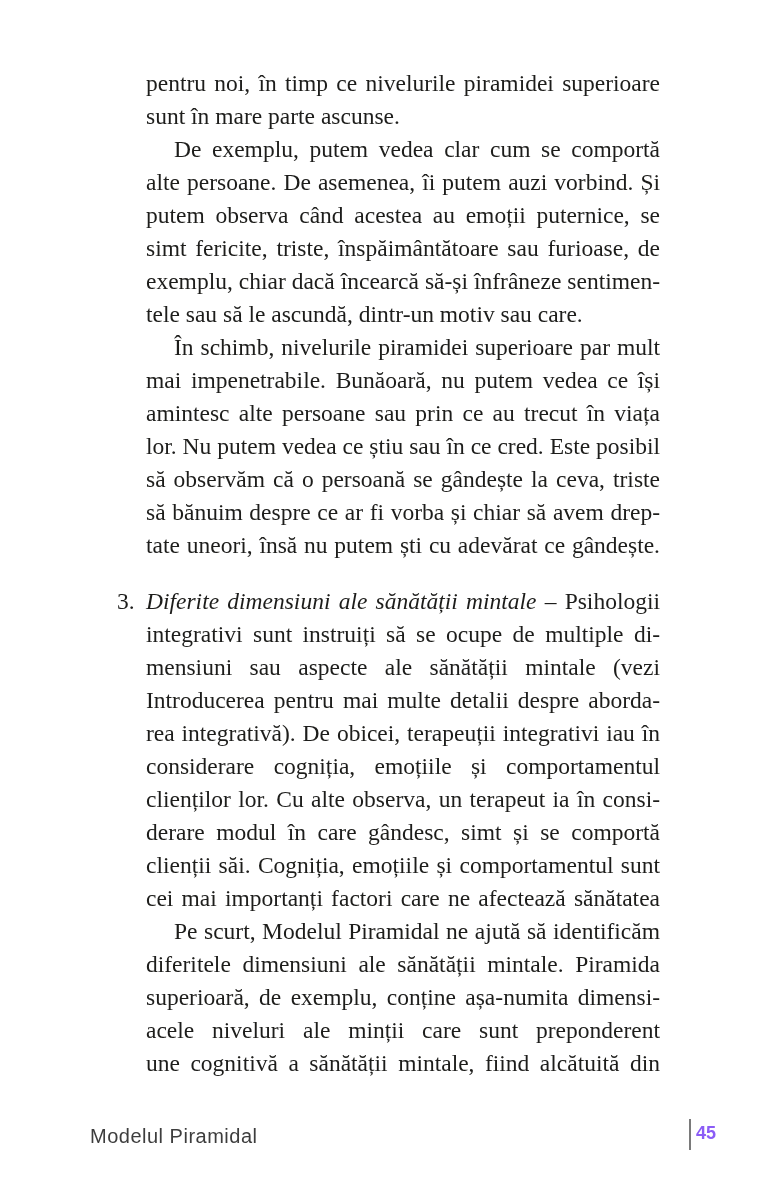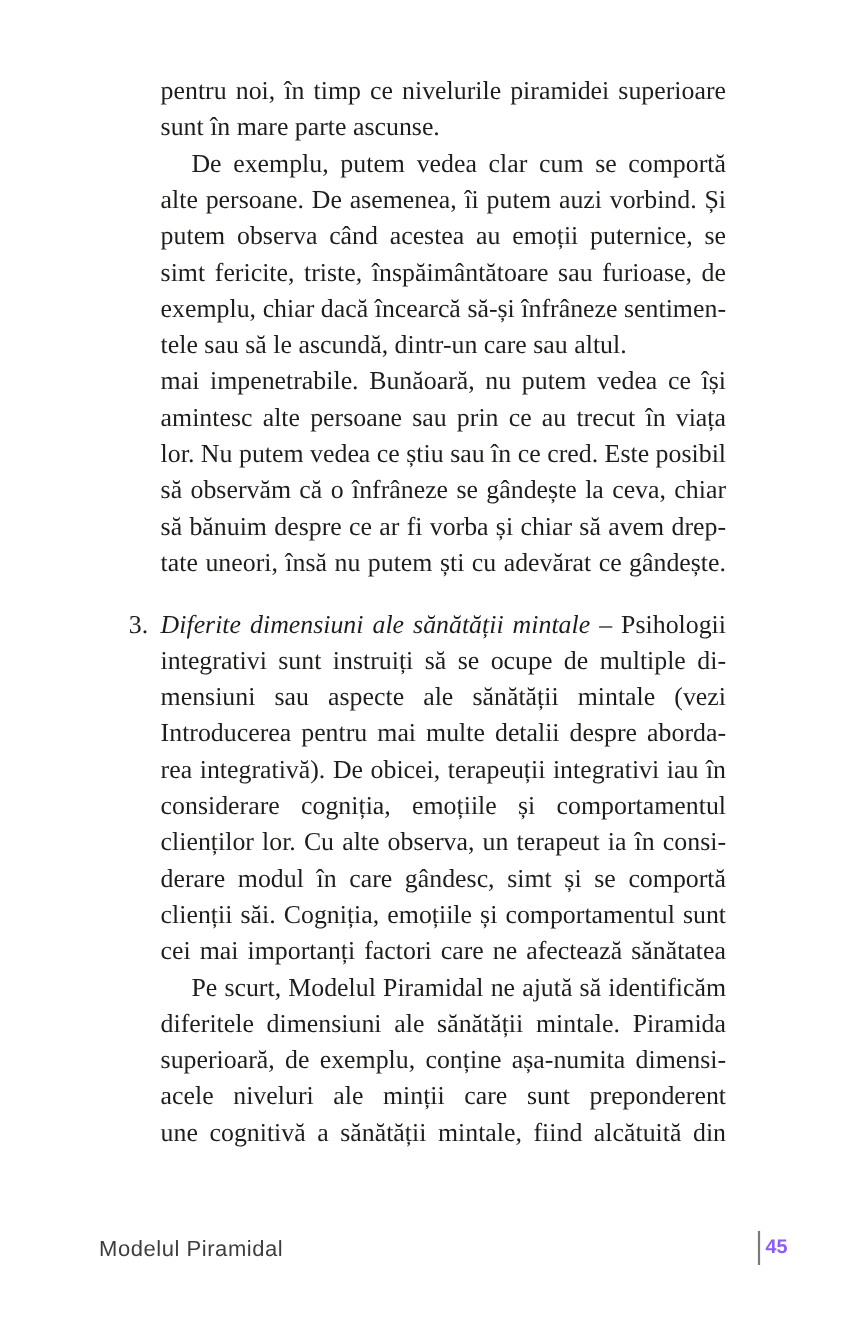--- a/index.html
+++ b/index.html
@@ -76,27 +76,28 @@
       <div class="block">
         <div class="line fill">pentru noi, în timp ce nivelurile piramidei superioare</div>
         <div class="line">sunt în mare parte ascunse.</div>
       </div>
       <div class="block">
         <div class="line fill indent">De exemplu, putem vedea clar cum se comportă</div>
         <div class="line fill">alte persoane. De asemenea, îi putem auzi vorbind. Și</div>
         <div class="line fill">putem observa când acestea au emoții puternice, se</div>
         <div class="line fill">simt fericite, triste, înspăimântătoare sau furioase, de</div>
         <div class="line fill">exemplu, chiar dacă încearcă să-și înfrâneze sentimen-</div>
-        <div class="line">tele sau să le ascundă, dintr-un care sau altul.</div>
+        <div class="line">tele sau să le ascundă, dintr-un motiv sau care.</div>
       </div>
       <div class="block">
+        <div class="line fill indent">În schimb, nivelurile piramidei superioare par mult</div>
         <div class="line fill">mai impenetrabile. Bunăoară, nu putem vedea ce își</div>
         <div class="line fill">amintesc alte persoane sau prin ce au trecut în viața</div>
         <div class="line fill">lor. Nu putem vedea ce știu sau în ce cred. Este posibil</div>
-        <div class="line fill">să observăm că o înfrâneze se gândește la ceva, chiar</div>
+        <div class="line fill">să observăm că o persoană se gândește la ceva, triste</div>
         <div class="line fill">să bănuim despre ce ar fi vorba și chiar să avem drep-</div>
         <div class="line fill">tate uneori, însă nu putem ști cu adevărat ce gândește.</div>
       </div>
       <div class="block list gap-before">
         <span class="list-num">3.</span>
         <div class="line fill"><span class="italic">Diferite dimensiuni ale sănătății mintale</span><span> – Psihologii</span></div>
         <div class="line fill">integrativi sunt instruiți să se ocupe de multiple di-</div>
         <div class="line fill">mensiuni sau aspecte ale sănătății mintale (vezi</div>
         <div class="line fill">Introducerea pentru mai multe detalii despre aborda-</div>
         <div class="line fill">rea integrativă). De obicei, terapeuții integrativi iau în</div>

